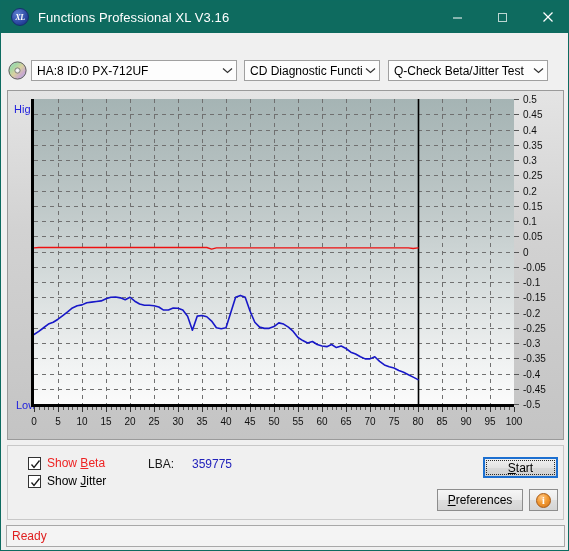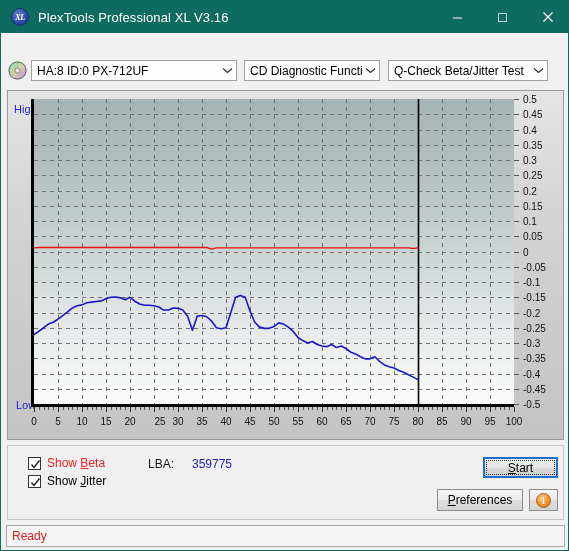--- a/index.html
+++ b/index.html
@@ -212,21 +212,21 @@
 </style>
 </head>
 <body>
 
 <div id="app">
 
   <div class="titlebar">
     <div class="title-icon">
       <span>XL</span>
     </div>
-    <div class="title-text">PlexTools Professional XL V3.16</div>
+    <div class="title-text">Functions Professional XL V3.16</div>
     <div class="winbtns">
       <div class="winbtn">
         <svg width="11" height="11" viewBox="0 0 11 11">
             <line x1="1" y1="6" x2="10" y2="6" stroke="#ffffff" stroke-width="1"></line>
           </svg>
       </div>
       <div class="winbtn">
         <svg width="11" height="11" viewBox="0 0 11 11">
             <rect x="1.5" y="1.5" width="8" height="8" fill="none" stroke="#bcd6d2" stroke-width="1"></rect>
           </svg>
@@ -387,21 +387,21 @@
           <div class="xtick" style="left: 3px;">0</div>
           <div class="xtickmark" style="left: 27px;"></div>
           <div class="xtick" style="left: 27px;">5</div>
           <div class="xtickmark" style="left: 51px;"></div>
           <div class="xtick" style="left: 51px;">10</div>
           <div class="xtickmark" style="left: 75px;"></div>
           <div class="xtick" style="left: 75px;">15</div>
           <div class="xtickmark" style="left: 99px;"></div>
           <div class="xtick" style="left: 99px;">20</div>
           <div class="xtickmark" style="left: 123px;"></div>
-          <div class="xtick" style="left: 123px; margin-left: 6px;">25</div>
+          <div class="xtick" style="left: 123px;">25</div>
           <div class="xtickmark" style="left: 147px;"></div>
           <div class="xtick" style="left: 147px;">30</div>
           <div class="xtickmark" style="left: 171px;"></div>
           <div class="xtick" style="left: 171px;">35</div>
           <div class="xtickmark" style="left: 195px;"></div>
           <div class="xtick" style="left: 195px;">40</div>
           <div class="xtickmark" style="left: 219px;"></div>
           <div class="xtick" style="left: 219px;">45</div>
           <div class="xtickmark" style="left: 243px;"></div>
           <div class="xtick" style="left: 243px;">50</div>

